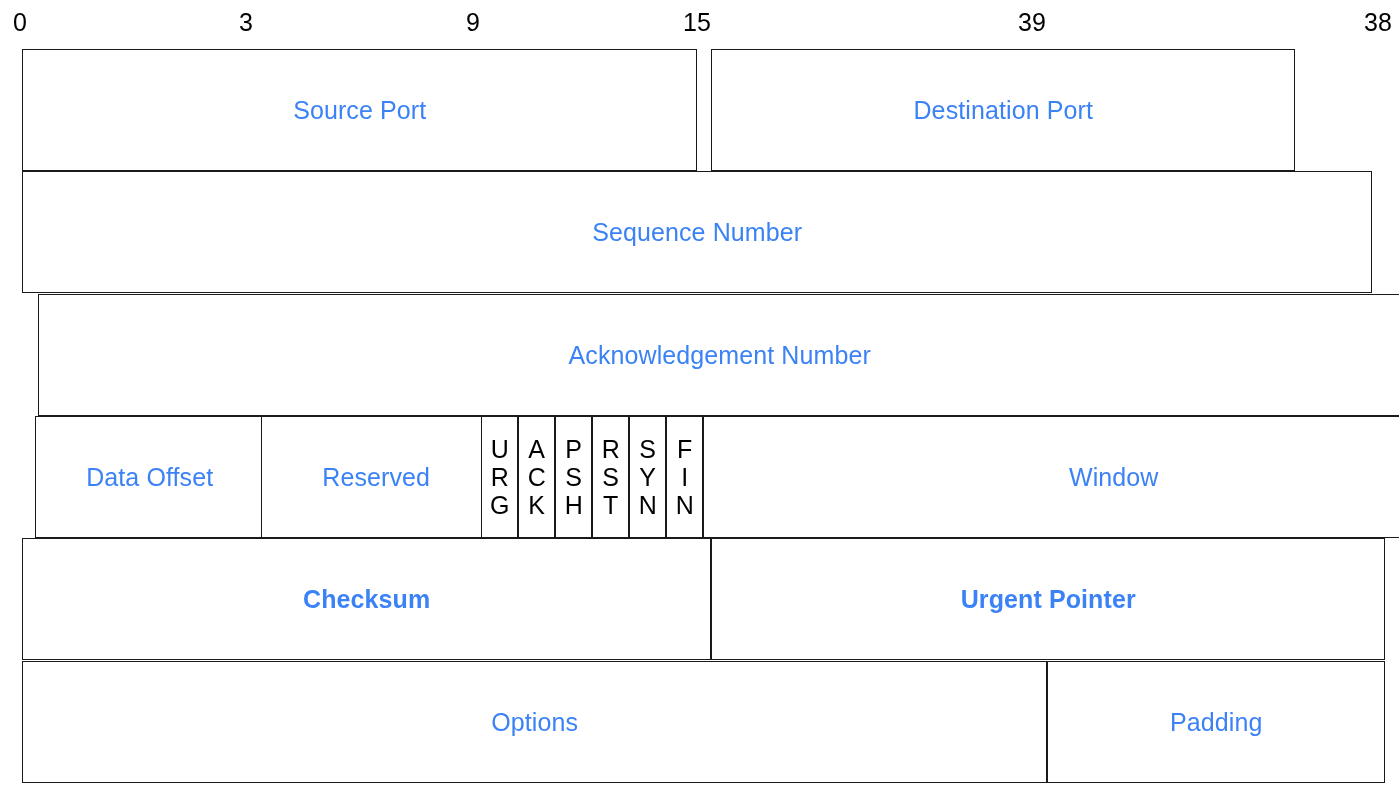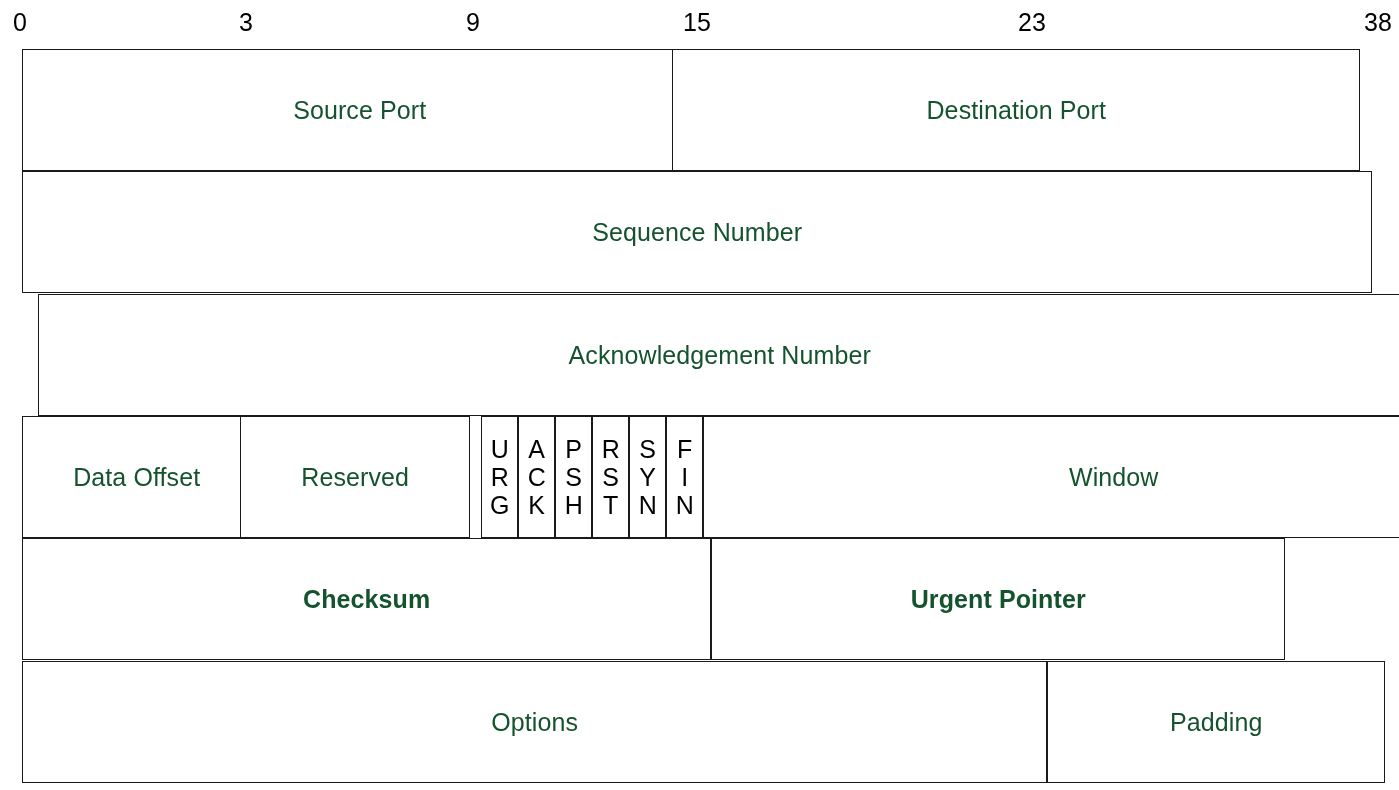--- a/index.html
+++ b/index.html
@@ -72,21 +72,21 @@
     align-items: center;
     justify-content: center;
     background: #ffffff;
     margin-left: -0.8px;
     margin-top: -0.8px;
   }
 
   .cell-label {
     font-size: 25px;
     line-height: 1.15;
-    color: #14532d;
+    color: #3b82f6;
     white-space: nowrap;
     text-align: center;
     letter-spacing: 0.1px;
   }
 
   
   .flag-cell {
     position: absolute;
     top: 0;
     height: 100%;
@@ -118,52 +118,52 @@
 </head>
 <body>
 
 <div id="canvas">
 
   <div class="ruler">
     <div class="ruler-tick" style="left:20px">0</div>
     <div class="ruler-tick" style="left:246px">3</div>
     <div class="ruler-tick" style="left:473px">9</div>
     <div class="ruler-tick" style="left:697px">15</div>
-    <div class="ruler-tick" style="left:1032px">23</div>
+    <div class="ruler-tick" style="left:1032px">39</div>
     <div class="ruler-tick" style="left:1378px">38</div>
   </div>
 
   <div class="grid">
 
     <div class="row row-0">
       <div class="cell" style="left:0px;width:675px">
         <span class="cell-label">Source Port</span>
       </div>
-      <div class="cell" style="left:650px;width:688px">
+      <div class="cell" style="left:689px;width:584px">
         <span class="cell-label">Destination Port</span>
       </div>
     </div>
 
     <div class="row row-1">
       <div class="cell" style="left:0px;width:1350px">
         <span class="cell-label">Sequence Number</span>
       </div>
     </div>
 
     <div class="row row-2">
       <div class="cell" style="left:16px;width:1363px">
         <span class="cell-label">Acknowledgement Number</span>
       </div>
     </div>
 
     <div class="row row-3">
-      <div class="cell" style="left:0px;width:229px">
+      <div class="cell" style="left:13px;width:229px">
         <span class="cell-label">Data Offset</span>
       </div>
-      <div class="cell" style="left:218px;width:230px">
+      <div class="cell" style="left:239px;width:230px">
         <span class="cell-label">Reserved</span>
       </div>
 
       <div class="flag-cell" style="left:459px;width:37px">
         <span class="flag-label">
           <span>U</span>
           <span>R</span>
           <span>G</span>
         </span>
       </div>
@@ -205,21 +205,21 @@
 
       <div class="cell" style="left:681px;width:821px">
         <span class="cell-label">Window</span>
       </div>
     </div>
 
     <div class="row row-4">
       <div class="cell" style="left:0px;width:689px">
         <span class="cell-label">Checksum</span>
       </div>
-      <div class="cell" style="left:689px;width:574px">
+      <div class="cell" style="left:689px;width:674px">
         <span class="cell-label">Urgent Pointer</span>
       </div>
     </div>
 
     <div class="row row-5">
       <div class="cell" style="left:0px;width:1025px">
         <span class="cell-label">Options</span>
       </div>
       <div class="cell" style="left:1025px;width:338px">
         <span class="cell-label">Padding</span>

